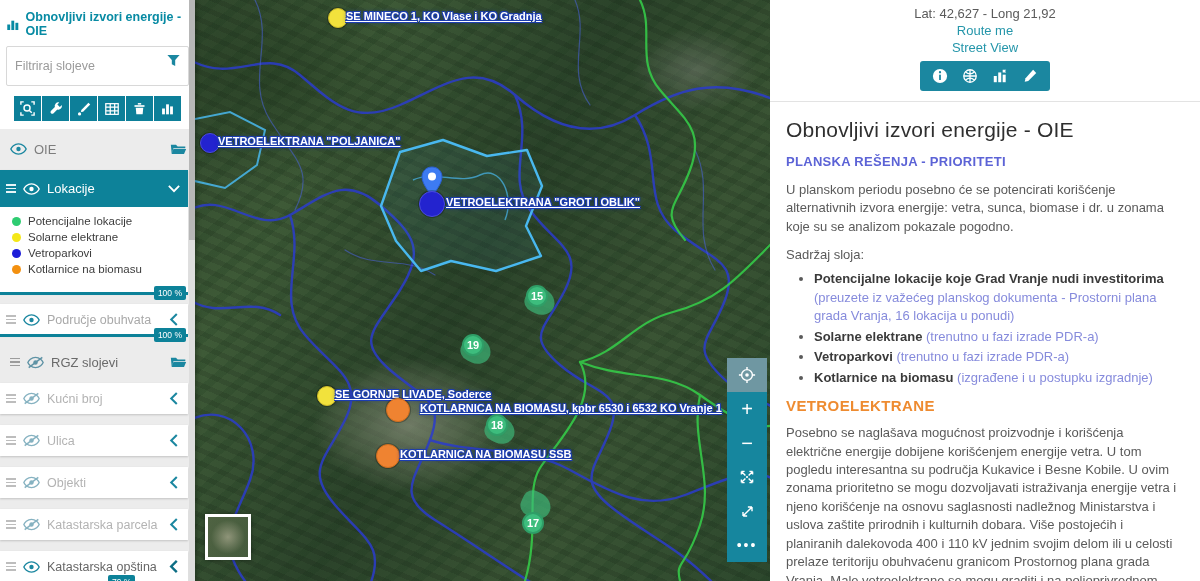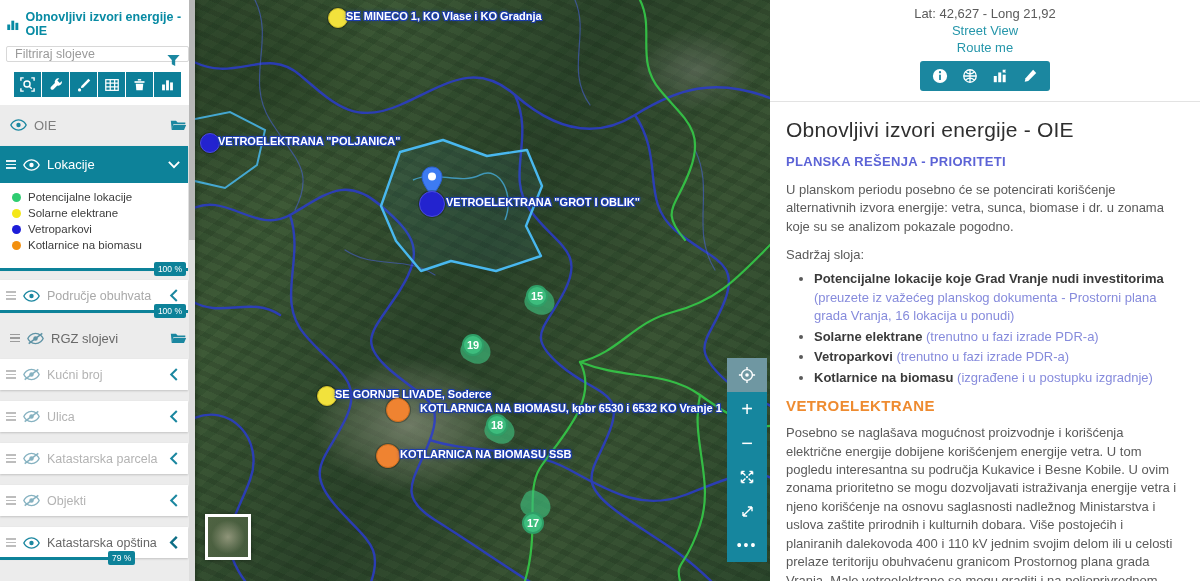--- a/index.html
+++ b/index.html
@@ -4,21 +4,21 @@
 <style>
   * { margin:0; padding:0; box-sizing:border-box; }
   html,body { width:1200px; height:581px; overflow:hidden; font-family:"Liberation Sans",sans-serif; background:#fff; }
   .app { position:relative; width:1200px; height:581px; display:flex; }
 
   
   .sidebar { position:relative; width:195px; height:581px; background:#ececec; flex:0 0 195px; z-index:5; box-shadow:2px 0 4px rgba(0,0,0,.25); }
   .sb-top { background:#fff; padding:6px 6px 8px 6px; }
   .sb-header { display:flex; align-items:center; justify-content:center; gap:6px; padding:4px 0 8px 0; }
   .sb-header .ttl { color:#078aa3; font-size:12.5px; font-weight:bold; }
-  .sb-filter { position:relative; border:1px solid #d8d8d8; border-radius:2px; height:16px; display:flex; align-items:center; padding:0 26px 0 8px; }
+  .sb-filter { position:relative; border:1px solid #d8d8d8; border-radius:2px; height:40px; display:flex; align-items:center; padding:0 26px 0 8px; }
   .sb-filter input { border:none; outline:none; width:100%; font-size:12.5px; color:#888; font-family:inherit; background:transparent; }
   .sb-filter input::placeholder { color:#9a9a9a; }
   .sb-filter .funnel { position:absolute; right:7px; top:6px; }
   .sb-toolbar { display:flex; justify-content:center; gap:1px; padding-top:10px; }
   .tbtn { width:27px; height:25px; background:#0d7f99; display:flex; align-items:center; justify-content:center; cursor:pointer; }
   .tbtn svg { display:block; }
 
   .sb-body { padding-top:3px; }
   .group-row { display:flex; align-items:center; gap:7px; padding:0 8px 0 10px; height:30px; margin:2px 0 6px 0; }
   .group-row .glabel { font-size:13px; color:#7d7d7d; flex:1; }
@@ -56,21 +56,21 @@
       linear-gradient(118deg, #31492d 0%, #3e5a37 22%, #2b432a 48%, #3a5434 72%, #2d482d 100%);
   }
   .map svg.overlay { position:absolute; left:0; top:0; }
   .marker { position:absolute; width:20px; height:20px; border-radius:50%; transform:translate(-50%,-50%); box-shadow:0 0 0 1px rgba(0,0,0,.25); cursor:pointer; }
   .m-yellow { background:#f2e23c; border:1px solid #cdbd2a; }
   .m-blue   { background:#2323cf; border:1px solid #4a4ae2; }
   .m-orange { background:#ef8331; border:1px solid #cf6d1e; }
   .gbadge { position:absolute; width:22px; height:22px; border-radius:50%; background:#3dbd7d; border:2px solid #2f9e67; color:#fff; font-size:11px; font-weight:bold; display:flex; align-items:center; justify-content:center; transform:translate(-50%,-50%); cursor:pointer; }
   .gblob { position:absolute; width:30px; height:26px; background:rgba(61,189,125,.65); border-radius:40% 60% 55% 45%; transform:translate(-40%,-30%) rotate(25deg); }
   .mlabel { position:absolute; font-size:11px; font-weight:bold; color:#fff; white-space:nowrap; cursor:pointer;
-    text-shadow:-1px -1px 0 #1c3db0, 1px -1px 0 #1c3db0, -1px 1px 0 #1c3db0, 1px 1px 0 #1c3db0, 0 0 4px #16339c; }
+    text-shadow:-1px -1px 0 #1c3db0, 1px -1px 0 #1c3db0, -1px 1px 0 #1c3db0, 1px 1px 0 #1c3db0, 0 0 4px #16339c;text-decoration:underline; }
   .pin { position:absolute; transform:translate(-50%,-100%); }
   .map-toolbar { position:absolute; right:3px; top:358px; width:40px; display:flex; flex-direction:column; }
   .mt-btn { width:40px; height:34px; background:#16869e; color:#fff; display:flex; align-items:center; justify-content:center; font-size:20px; cursor:pointer; }
   .mt-btn.first { background:#6f97a2; }
   .mt-btn.dots { font-size:14px; letter-spacing:2px; }
   .inset { position:absolute; left:10px; top:514px; width:46px; height:46px; border:3px solid #fff; box-shadow:0 0 4px rgba(0,0,0,.4); cursor:pointer;
     background: radial-gradient(circle at 50% 50%, rgba(190,185,160,.65), rgba(120,130,100,.3) 60%), linear-gradient(120deg,#3d5533,#2f4a2c); }
 
   
   .rpanel { position:relative; width:430px; height:581px; background:#fff; flex:1; overflow:hidden; }
@@ -300,40 +300,40 @@
           <span class="drag">
               <i></i>
               <i></i>
               <i></i>
             </span>
           <svg width="17" height="13" viewBox="0 0 20 14">
               <path d="M10,1 C5,1 1.8,5 1,7 c.8,2 4,6 9,6 s8.2-4 9-6 C18.2,5 15,1 10,1 z" fill="none" stroke="#86b2c1" stroke-width="1.6"></path>
               <circle cx="10" cy="7" r="2.6" fill="#86b2c1"></circle>
               <line x1="2" y1="13" x2="18" y2="1" stroke="#86b2c1" stroke-width="1.8"></line>
             </svg>
-          <span class="llabel">Katastarska parcela</span>
+          <span class="llabel">Objekti</span>
           <svg class="chev" width="9" height="13" viewBox="0 0 10 14">
               <polyline points="8,1 2,7 8,13" fill="none" stroke="#1b87a0" stroke-width="2.2"></polyline>
             </svg>
         </div>
       </div>
 
       <div class="card">
         <div class="layer-row">
           <span class="drag">
               <i></i>
               <i></i>
               <i></i>
             </span>
           <svg width="17" height="13" viewBox="0 0 20 14">
               <path d="M10,1 C5,1 1.8,5 1,7 c.8,2 4,6 9,6 s8.2-4 9-6 C18.2,5 15,1 10,1 z" fill="none" stroke="#86b2c1" stroke-width="1.6"></path>
               <circle cx="10" cy="7" r="2.6" fill="#86b2c1"></circle>
               <line x1="2" y1="13" x2="18" y2="1" stroke="#86b2c1" stroke-width="1.8"></line>
             </svg>
-          <span class="llabel">Objekti</span>
+          <span class="llabel">Katastarska parcela</span>
           <svg class="chev" width="9" height="13" viewBox="0 0 10 14">
               <polyline points="8,1 2,7 8,13" fill="none" stroke="#1b87a0" stroke-width="2.2"></polyline>
             </svg>
         </div>
       </div>
 
       <div class="card">
         <div class="layer-row vis">
           <span class="drag">
               <i></i>
@@ -459,22 +459,22 @@
       </div>
       <div class="mt-btn dots">•••</div>
     </div>
 
     <div class="inset"></div>
   </div>
 
   <section class="rpanel">
     <div class="rp-head">
       <div class="coords">Lat: 42,627 - Long 21,92</div>
+      <a class="rp-link">Route me</a>
       <a class="rp-link">Street View</a>
-      <a class="rp-link">Route me</a>
       <div class="rp-toolbar">
         <svg width="16" height="16" viewBox="0 0 18 18">
             <circle cx="9" cy="9" r="8" fill="#fff"></circle>
             <rect x="8" y="7.5" width="2" height="6" fill="#1b87a0"></rect>
             <circle cx="9" cy="4.8" r="1.3" fill="#1b87a0"></circle>
           </svg>
         <svg width="16" height="16" viewBox="0 0 18 18">
             <g stroke="#fff" stroke-width="1.5" fill="none">
               <circle cx="9" cy="9" r="7"></circle>
               <path d="M2,9 H16 M9,2 V16 M4,4.5 C7,7 11,7 14,4.5 M4,13.5 C7,11 11,11 14,13.5"></path>

